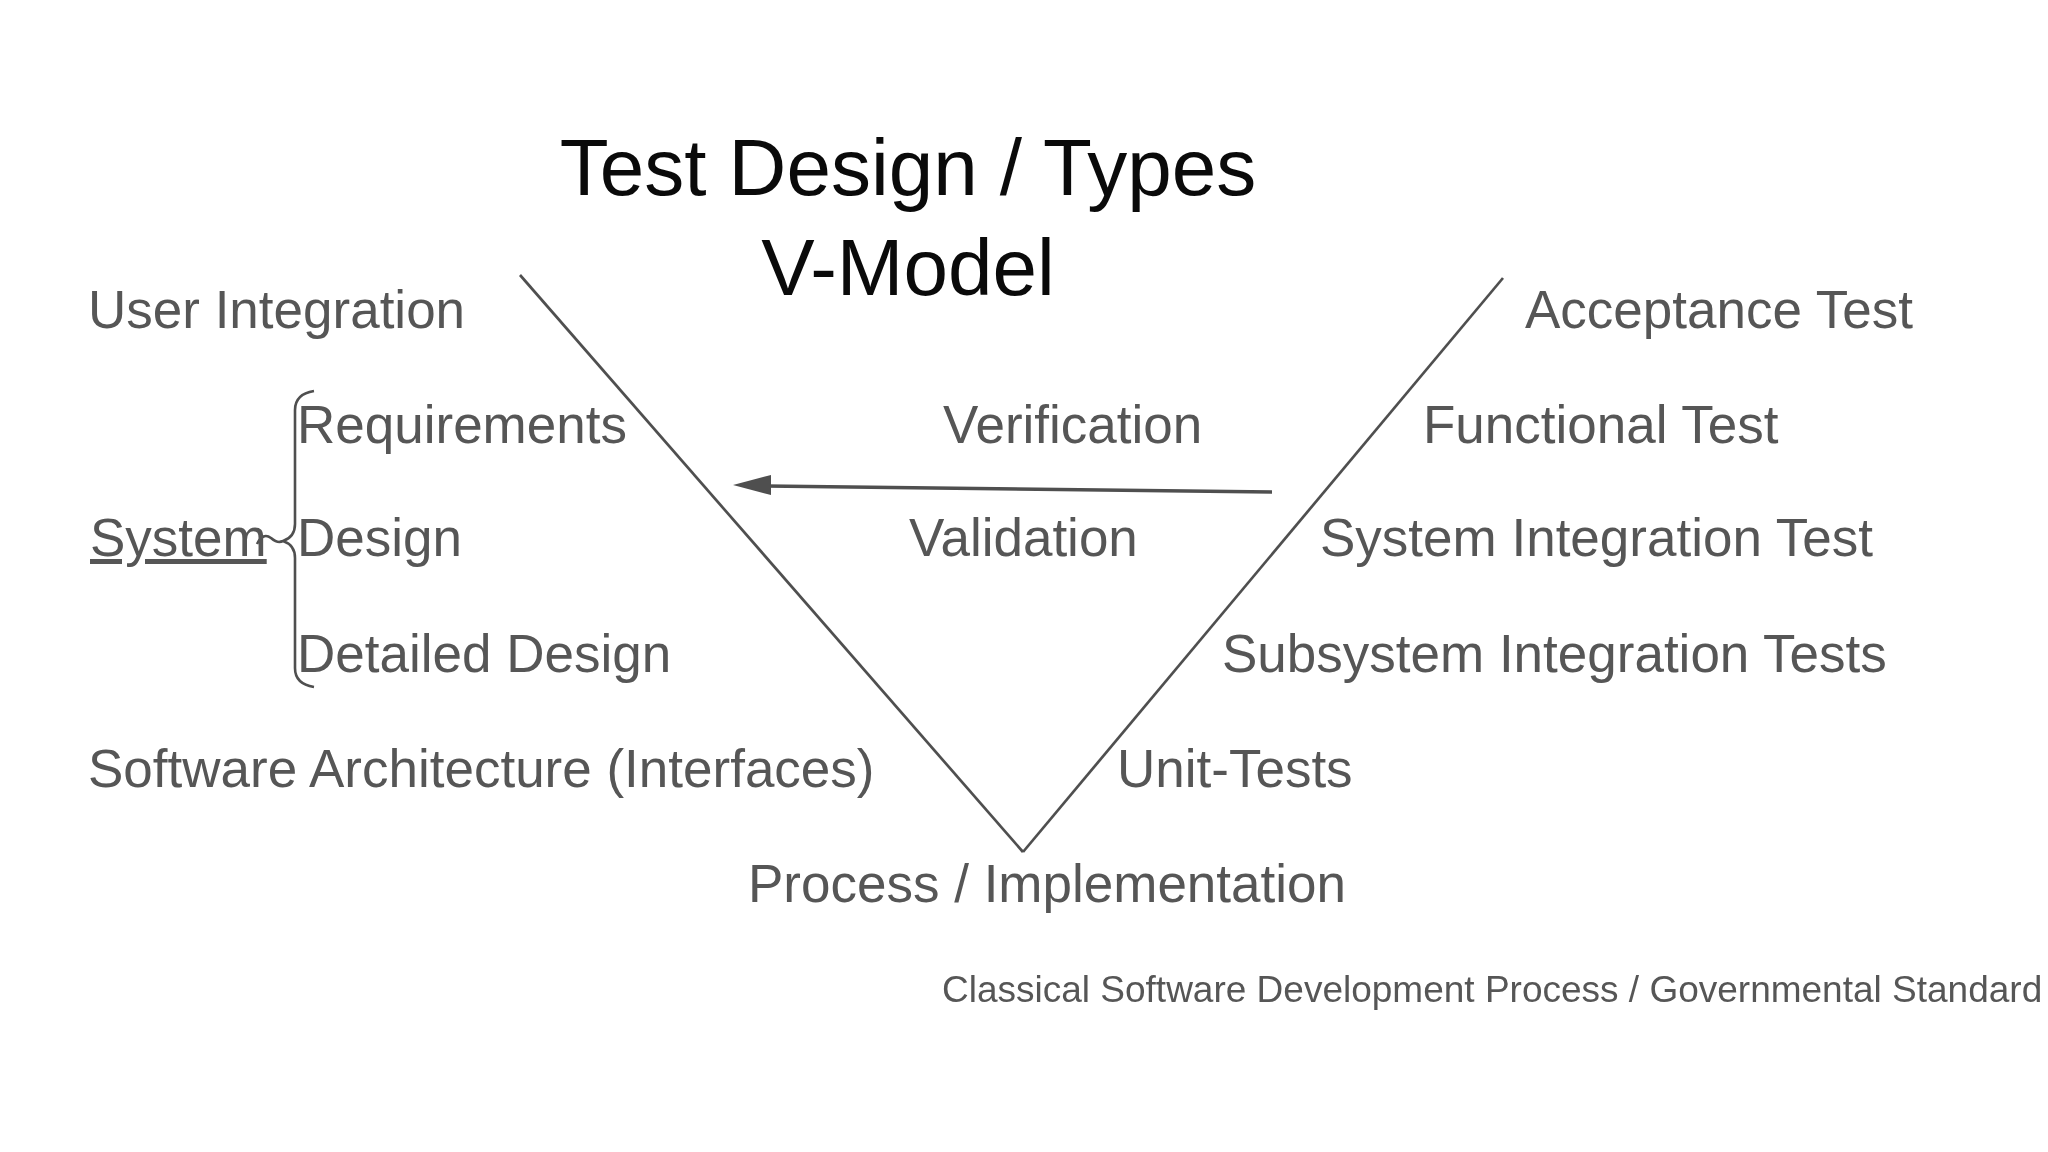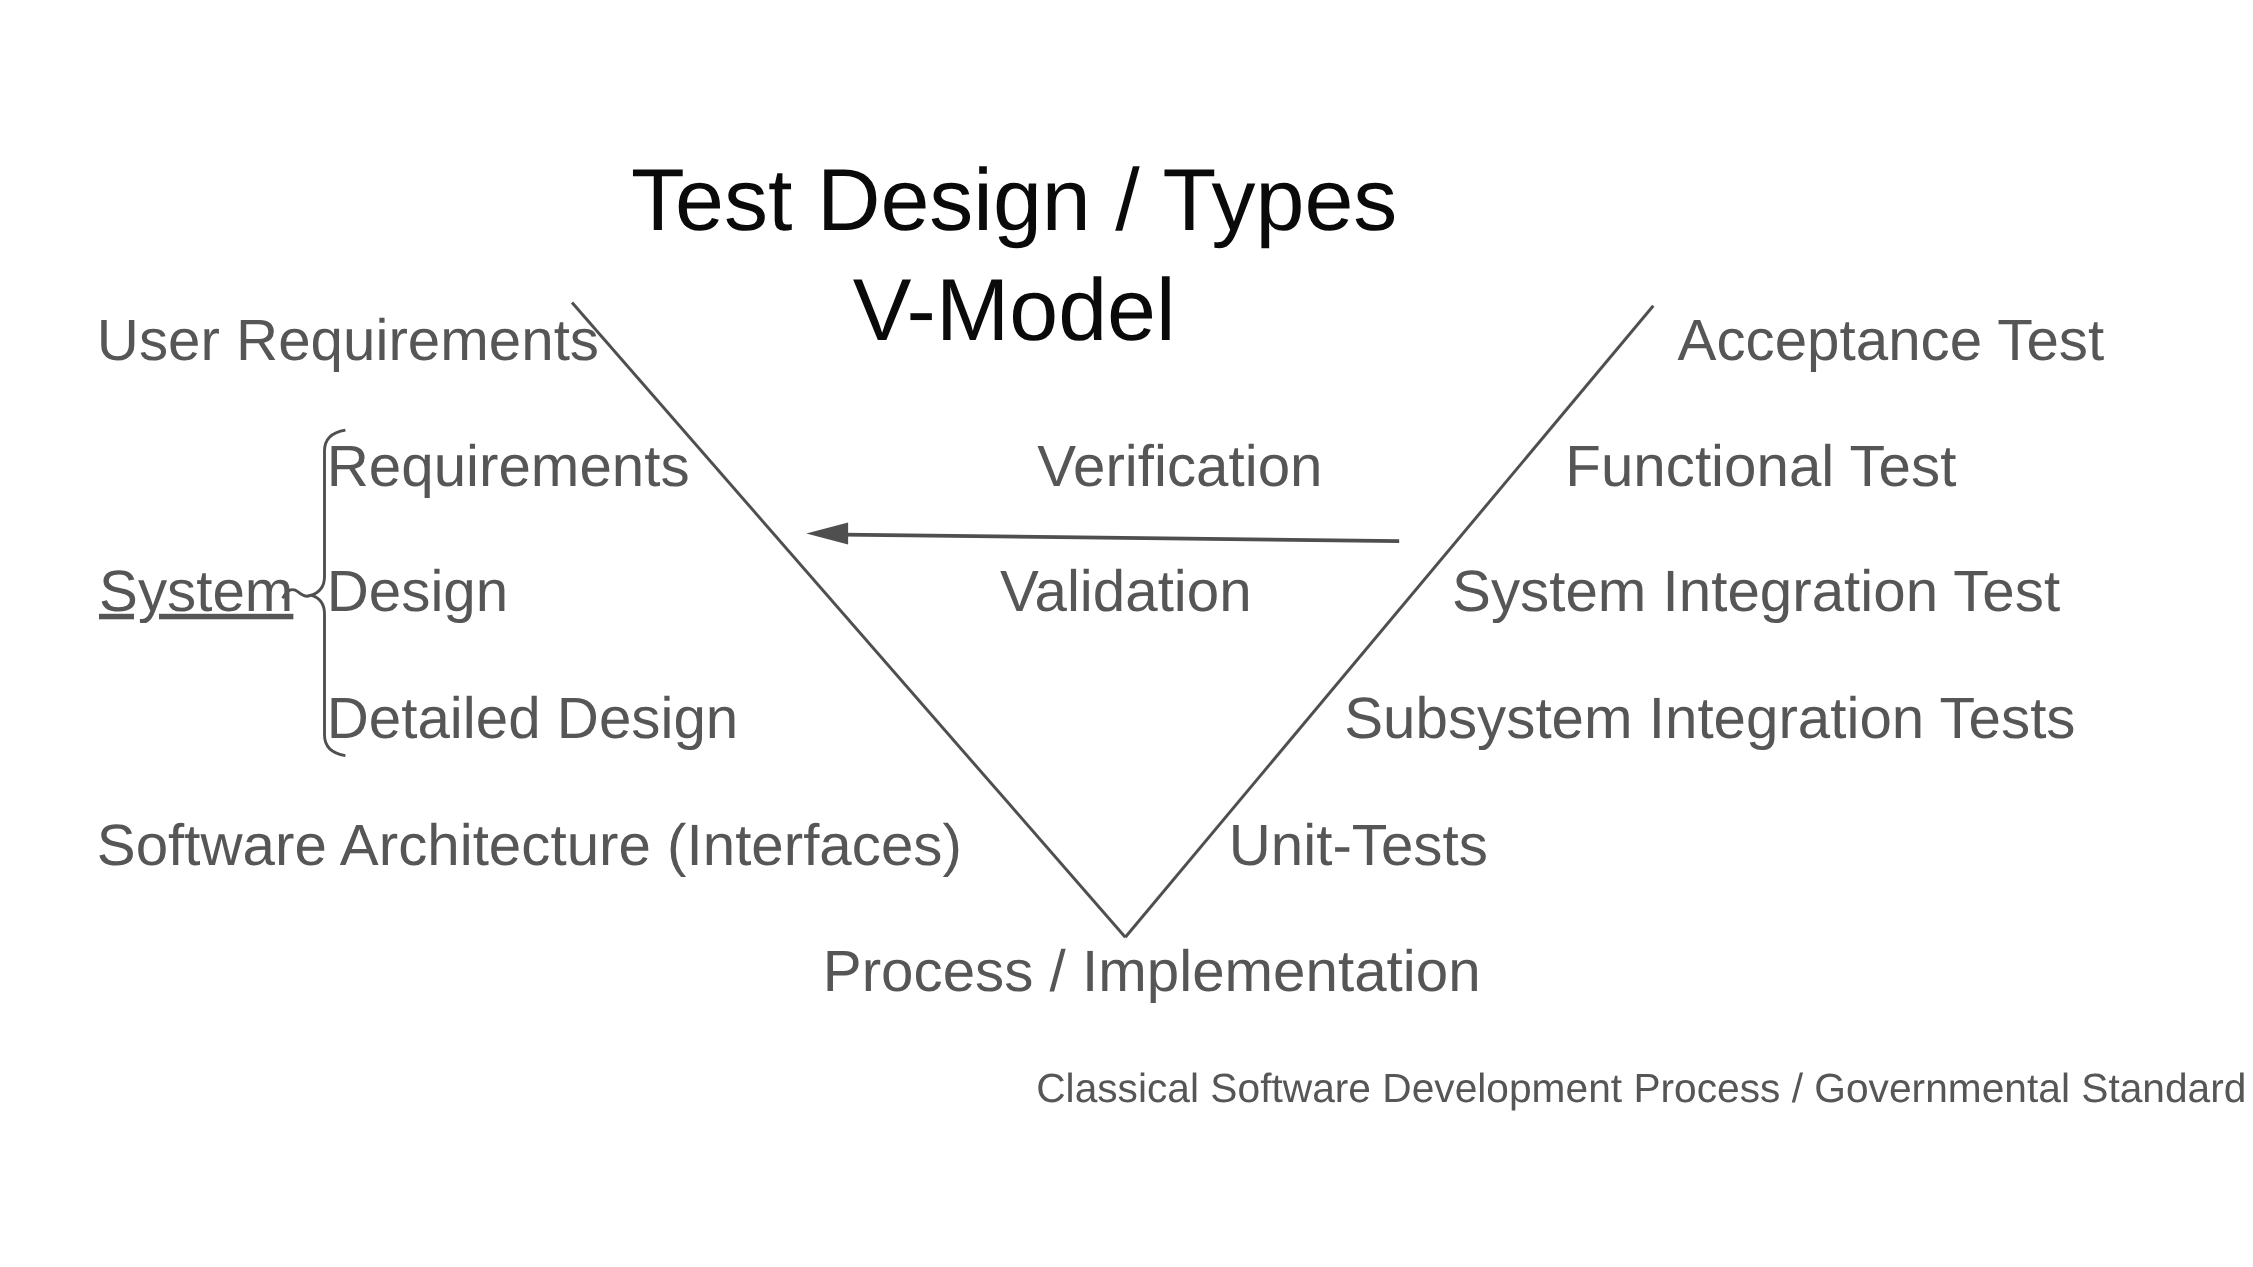--- a/index.html
+++ b/index.html
@@ -26,21 +26,21 @@
   }
   svg.lines polygon {
     fill: var(--line, #4f4f4f);
     stroke: none;
   }
   .title {
     position: absolute;
     left: 0;
     top: 116px;
     width: 1812px;
-    margin: 16px;
+    margin: 2px;
     text-align: center;
     font-size: 80px;
     line-height: 100px;
     font-weight: 400;
     color: var(--title, #0a0a0a);
     letter-spacing: 0px;
   }
   .lbl {
     position: absolute;
     font-size: 53px;
@@ -70,21 +70,21 @@
     <polygon points="733,485 771,475 771,495"></polygon>
     <path d="M 314 391 Q 295 394 295 410 L 295 524 Q 295 537 283 541 Q 295 545 295 558 L 295 668 Q 295 684 314 687" stroke-width="2.6"></path>
     <path d="M 257 544 Q 263 532 271 538 Q 278 544 283 541" stroke-width="2.6"></path>
   </svg>
 
   <h1 class="title">
     <div>Test Design / Types</div>
     <div>V-Model</div>
   </h1>
 
-  <div class="lbl" style="left:88px; top:279px;">User Requirements</div>
+  <div class="lbl" style="left:88px; top:279px;">User Integration</div>
   <div class="lbl" style="left:297px; top:394px;">Requirements</div>
   <div class="lbl" style="left:90px; top:507px;text-decoration:underline;">System</div>
   <div class="lbl" style="left:297px; top:507px;">Design</div>
   <div class="lbl" style="left:88px; top:738px;">Software Architecture (Interfaces)</div>
   <div class="lbl" style="left:297px; top:623px;">Detailed Design</div>
 
   <div class="lbl" style="left:911px; top:394px;margin-left:32px;">Verification</div>
   <div class="lbl" style="left:909px; top:507px;">Validation</div>
   <div class="lbl" style="left:748px; top:853px;">Process / Implementation</div>
 

